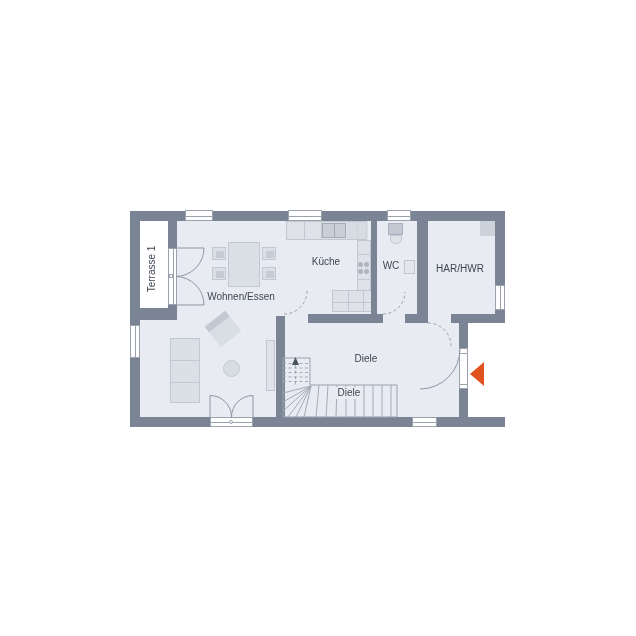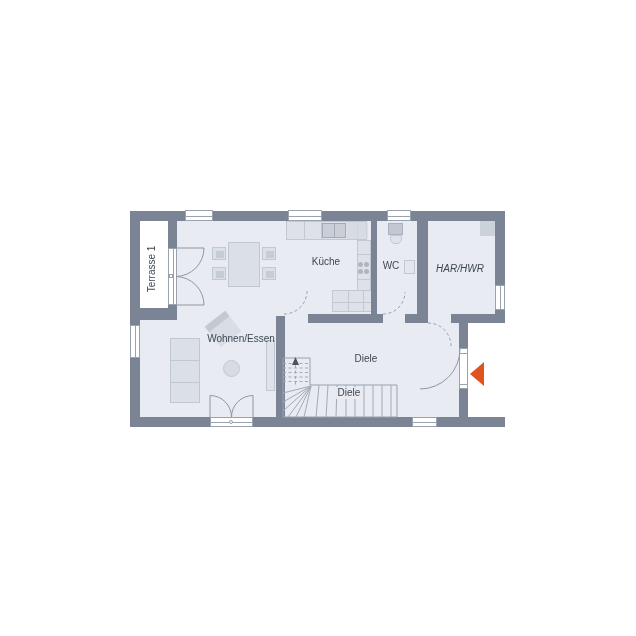--- a/index.html
+++ b/index.html
@@ -202,21 +202,21 @@
             <path d="M252 175 V207"></path>
             <path d="M261 175 V207"></path>
         </g>
         <polygon points="162,155 169,155 165.5,147" fill="#4a5560"></polygon>
       </g>
     </svg>
 
     <div class="arrow-left" style="left:340px;top:152px;"></div>
 
     <div class="lbl vert" style="left:22px;top:59px;">Terrasse 1</div>
-    <div class="lbl" style="left:111px;top:87px;margin-top:42px;">Wohnen/Essen</div>
+    <div class="lbl" style="left:111px;top:87px;">Wohnen/Essen</div>
     <div class="lbl" style="left:196px;top:52px;">Küche</div>
     <div class="lbl" style="left:261px;top:56px;">WC</div>
-    <div class="lbl" style="left:330px;top:59px;font-style:italic;">HAR/HWR</div>
+    <div class="lbl" style="left:330px;top:59px;">HAR/HWR</div>
     <div class="lbl" style="left:236px;top:149px;">Diele</div>
     <div class="lbl onstairs" style="left:219px;top:183px;">Diele</div>
 
   </div>
 </div>
 
 </body></html>

